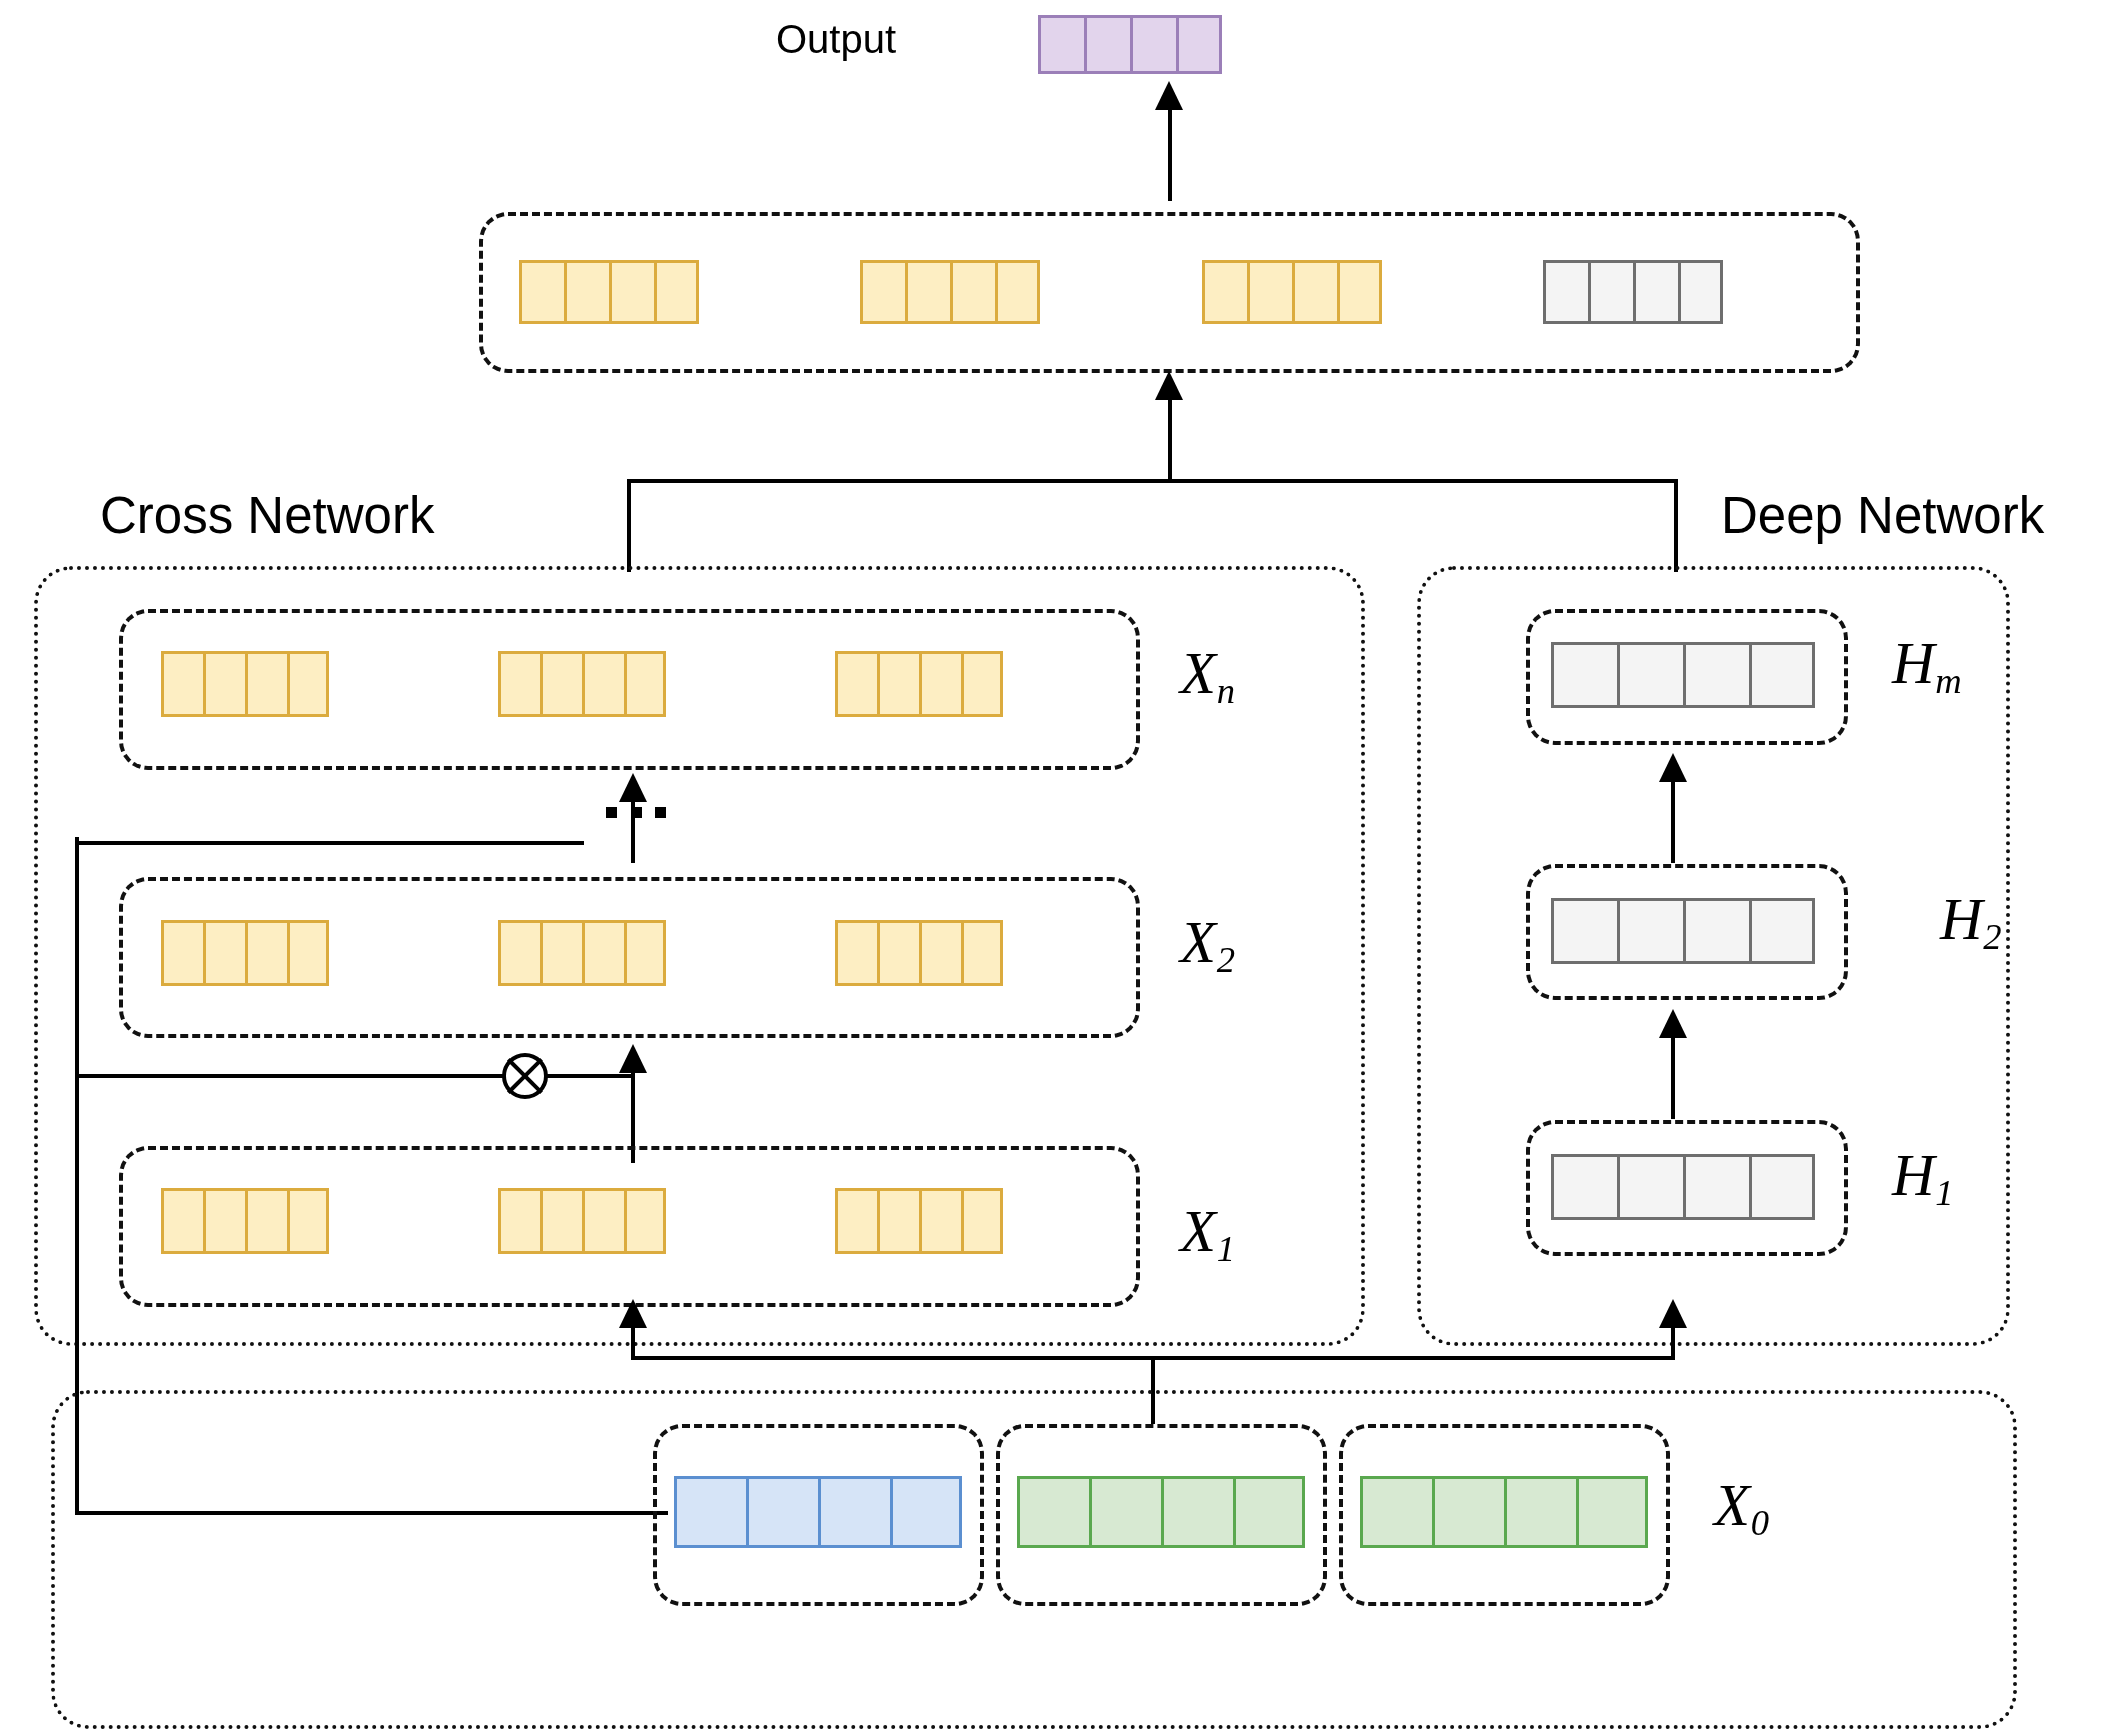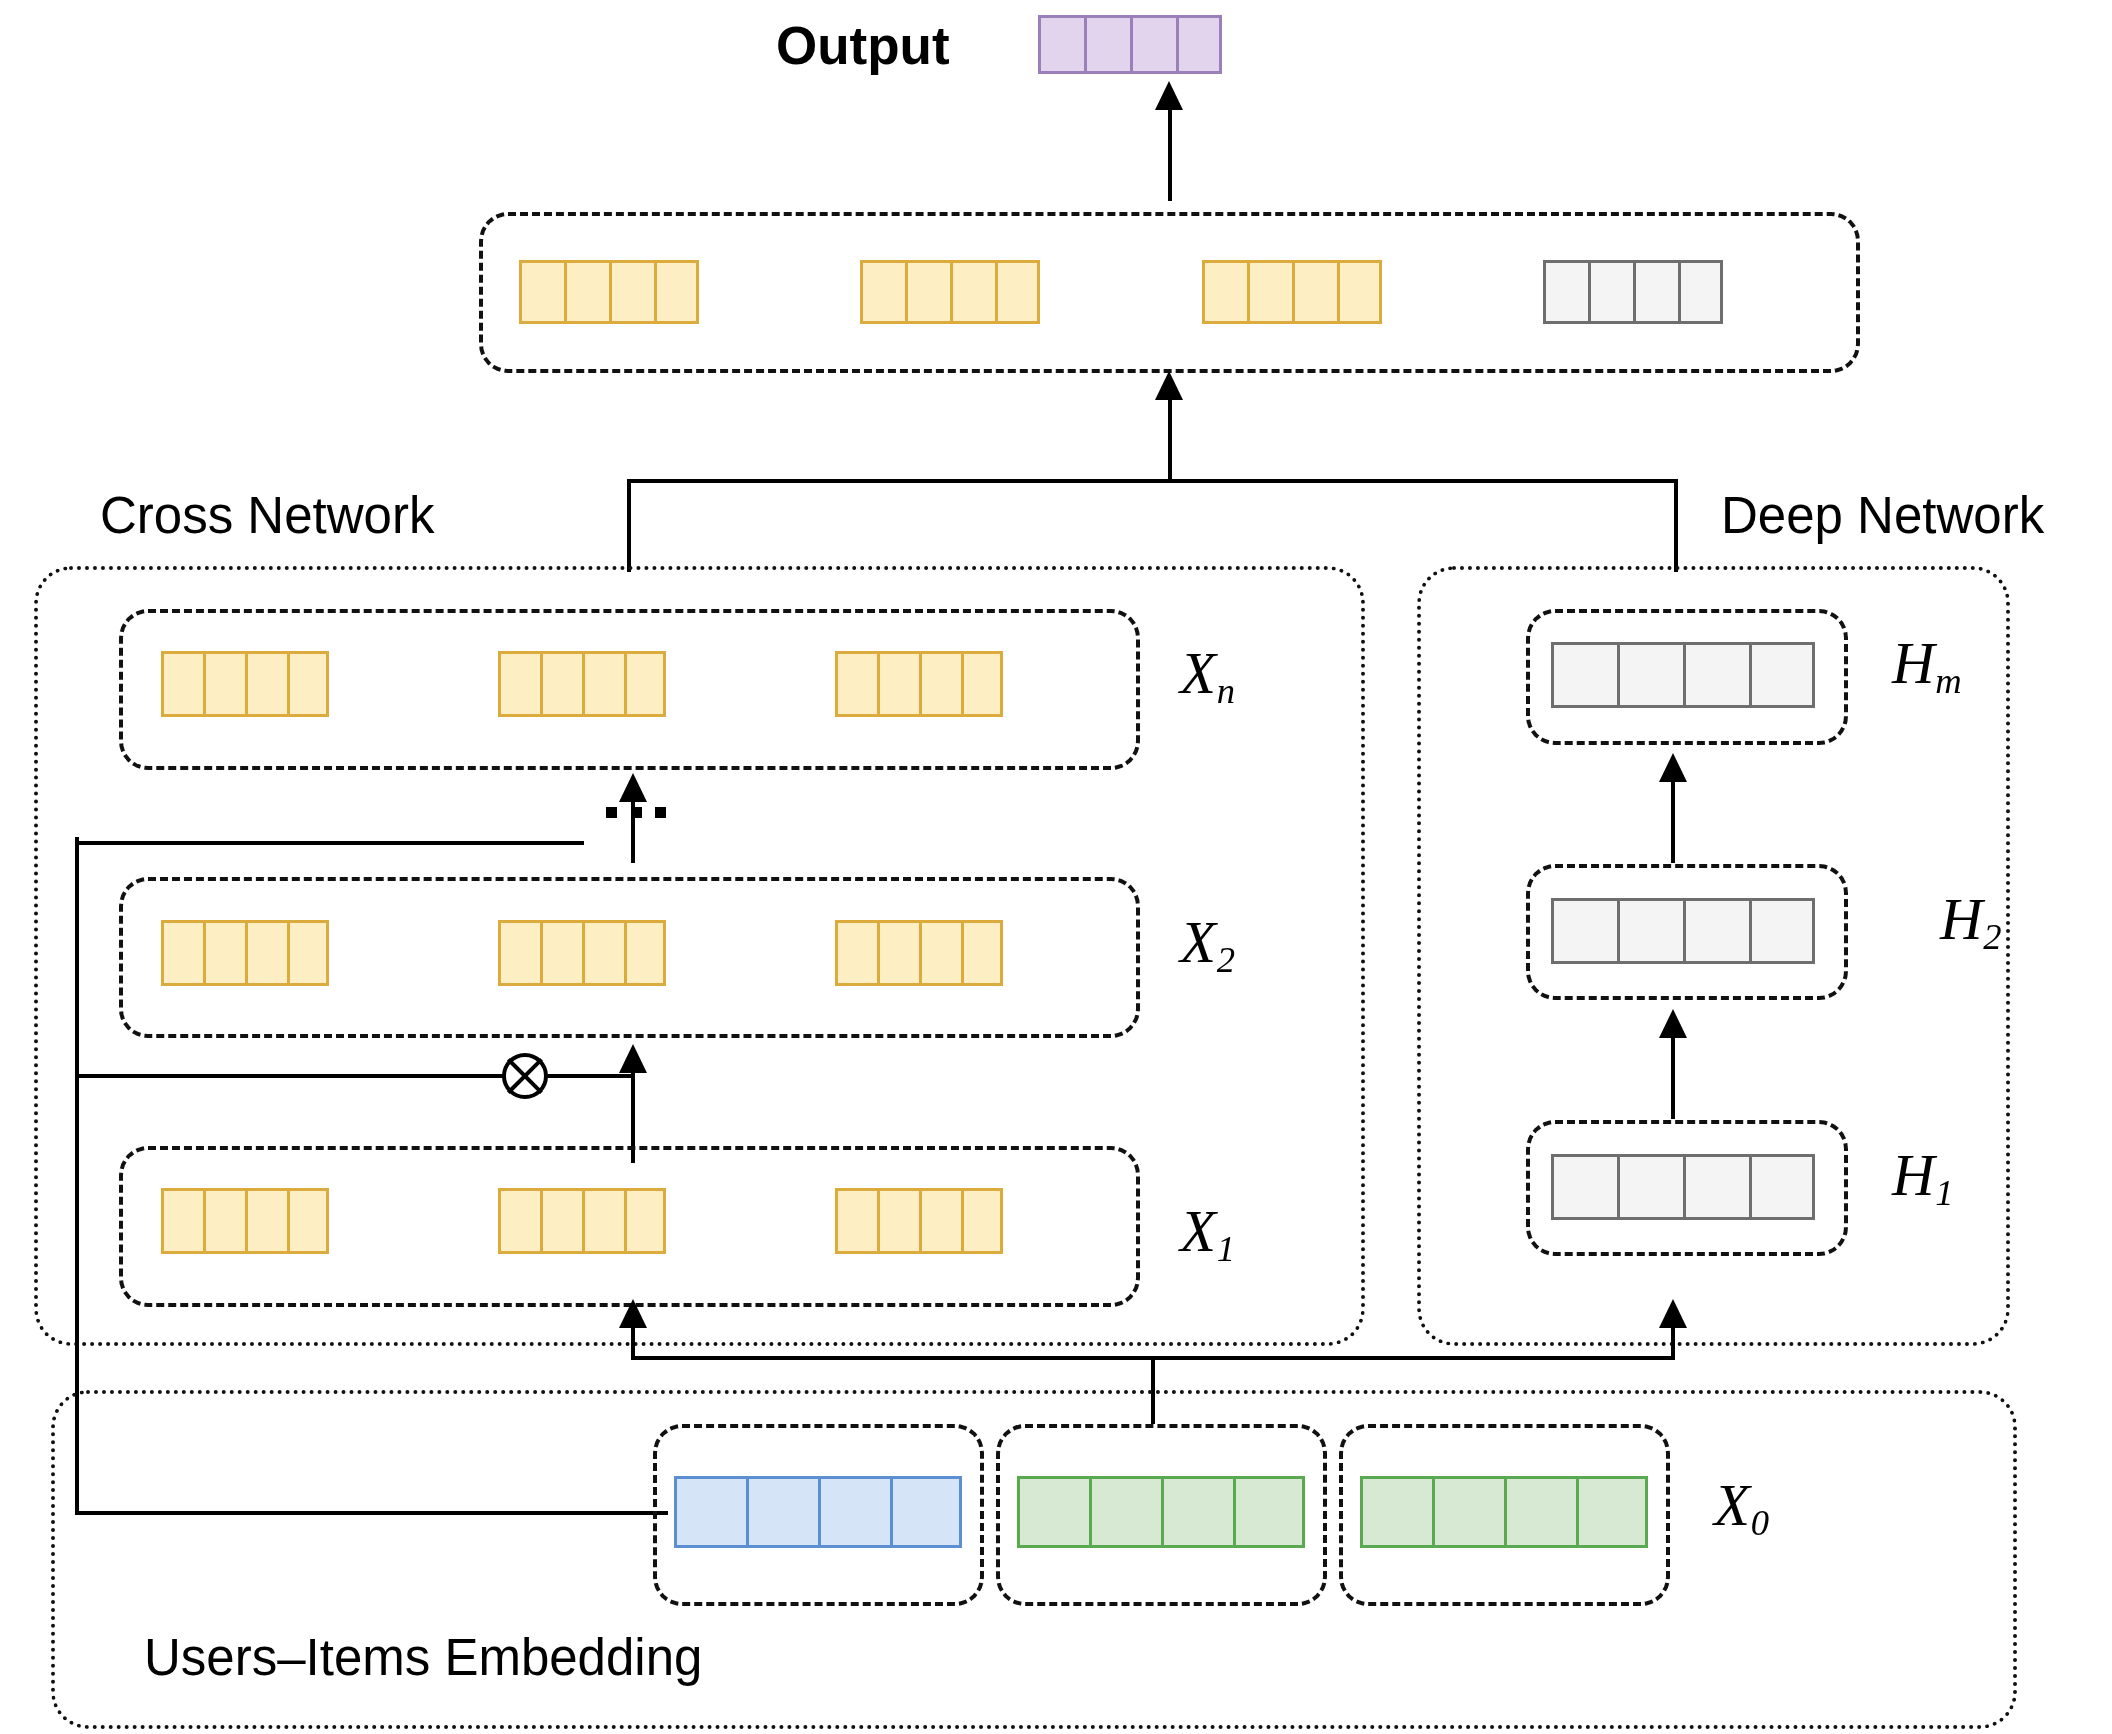--- a/index.html
+++ b/index.html
@@ -17,21 +17,21 @@
   }
   .abs { position: absolute; }
 
   
   .label-plain {
     font-family: "Liberation Sans", sans-serif;
     color: #000000;
     white-space: nowrap;
     line-height: 1;
   }
-  .label-output  { font-size: 53px; font-weight: bold; }
+  .label-output  { font-size: 40px; }
   .label-network { font-size: 51px; }
   .label-embed   { font-size: 51px; }
 
   .math {
     font-family: "Liberation Serif", serif;
     font-style: italic;
     color: #000;
     white-space: nowrap;
     line-height: 1;
     font-size: 59px;
@@ -319,16 +319,15 @@
     <div class="cell" style="width:72px;height:72px;"></div>
     <div class="cell" style="width:72px;height:72px;"></div>
     <div class="cell" style="width:72px;height:72px;"></div>
     <div class="cell" style="width:72px;height:72px;"></div>
   </div>
 
   <div class="abs math" style="left:1714px; top:1476px;">
     <span>X</span><sub>0</sub>
   </div>
 
-  <div class="abs label-plain label-embed" style="left:144px; top:1632px;">Users–Items Embedding</div>
 
 </div>
 
 
 </body></html>

